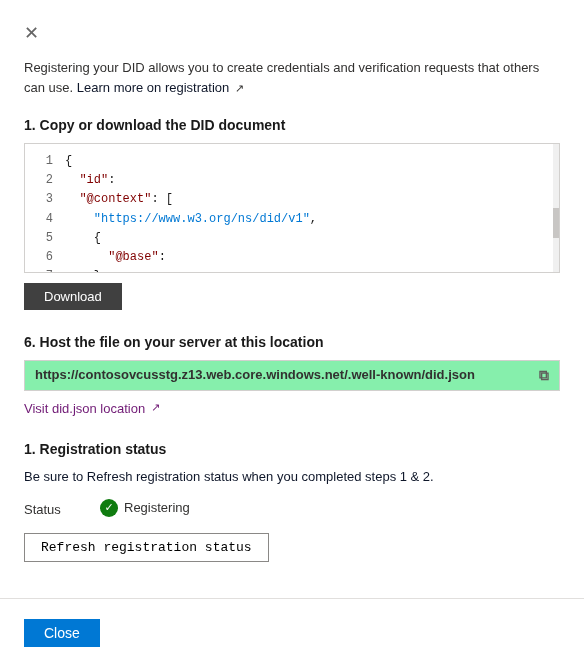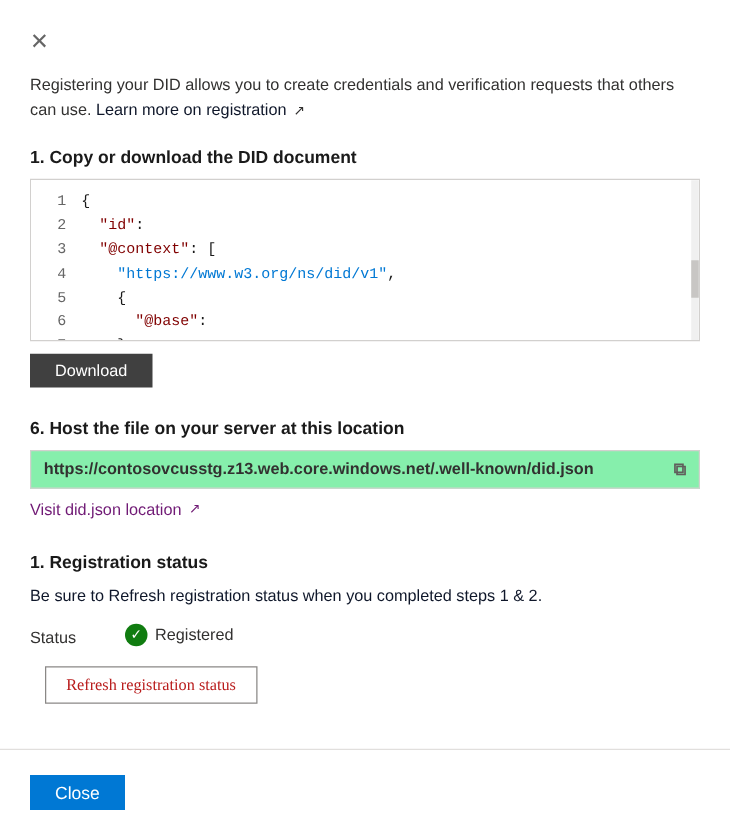--- a/index.html
+++ b/index.html
@@ -182,24 +182,23 @@
       justify-content: center;
       color: white;
       font-size: 11px;
     }
     .refresh-btn {
       background: #fff;
       border: 1px solid #8a8886;
       padding: 6px 16px;
       font-size: 13px;
       cursor: pointer;
-      font-family: Liberation Serif, serif;
-      color: #b91c1c;
+      font-family: Liberation Mono, monospace;
+      color: #000000;
       margin-bottom: 20px;
-      margin-left: 12px;
     }
     .divider {
       height: 1px;
       background: #e1dfdd;
       margin: 0 -24px 20px;
     }
     .close-footer-btn {
       background: #0078d4;
       color: #fff;
       border: none;
@@ -280,21 +279,21 @@
   </div>
 
   
   <div class="section-3">
     <p class="section-title">1. Registration status</p>
     <p class="status-note">Be sure to Refresh registration status when you completed steps 1 &amp; 2.</p>
     <div class="status-row">
       <span class="status-label">Status</span>
       <span class="status-value">
         <span class="check-icon">✓</span>
-        <span>Registered</span>
+        <span>Registering</span>
       </span>
     </div>
     <button class="refresh-btn">Refresh registration status</button>
   </div>
 
   <div class="divider"></div>
 
   <button class="close-footer-btn">Close</button>
 </div>
 

